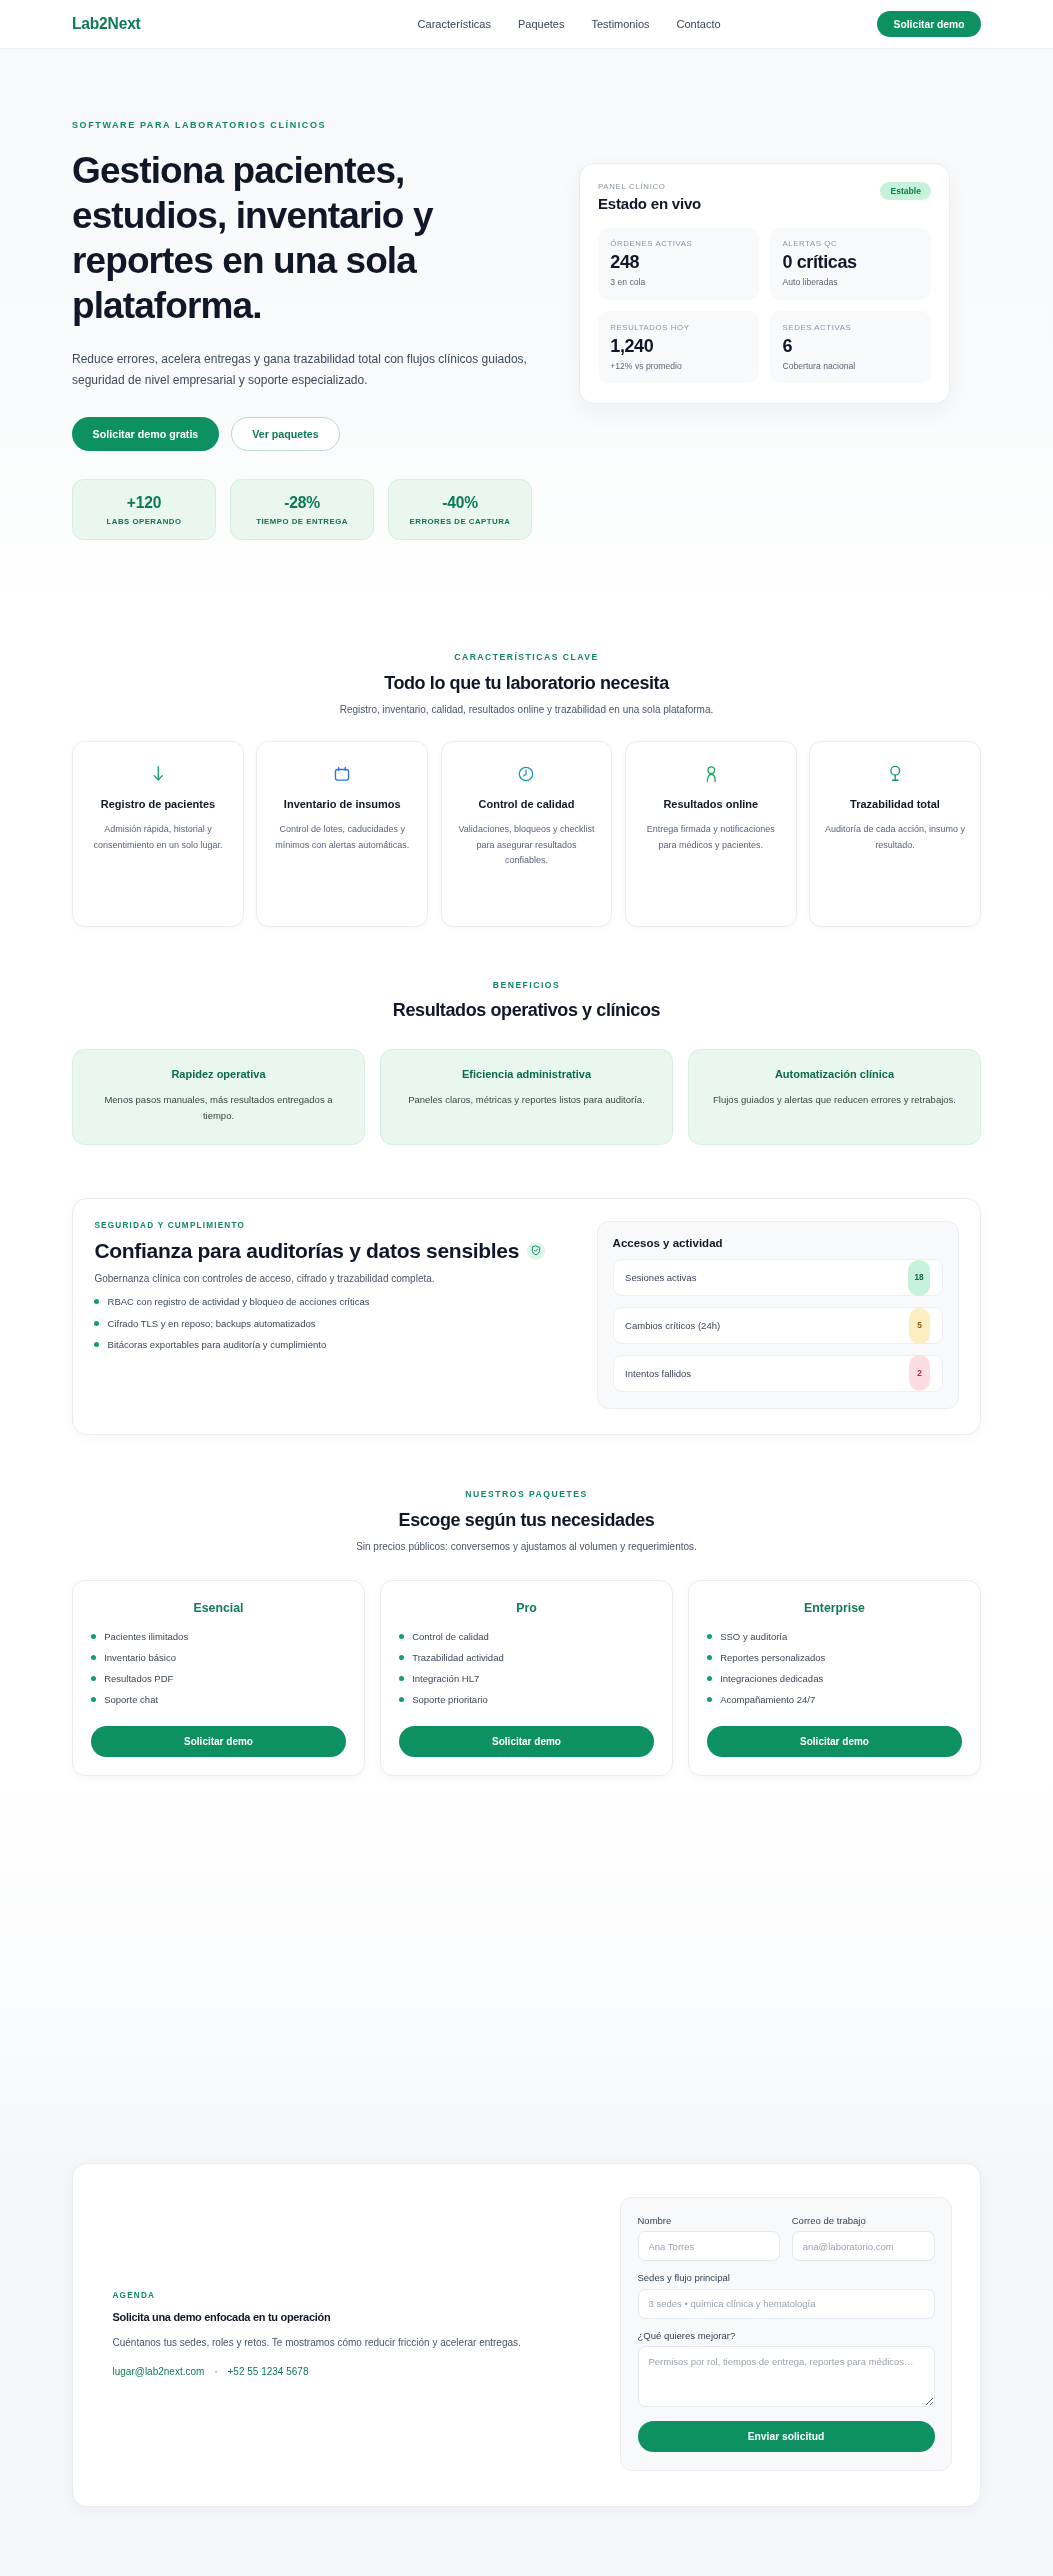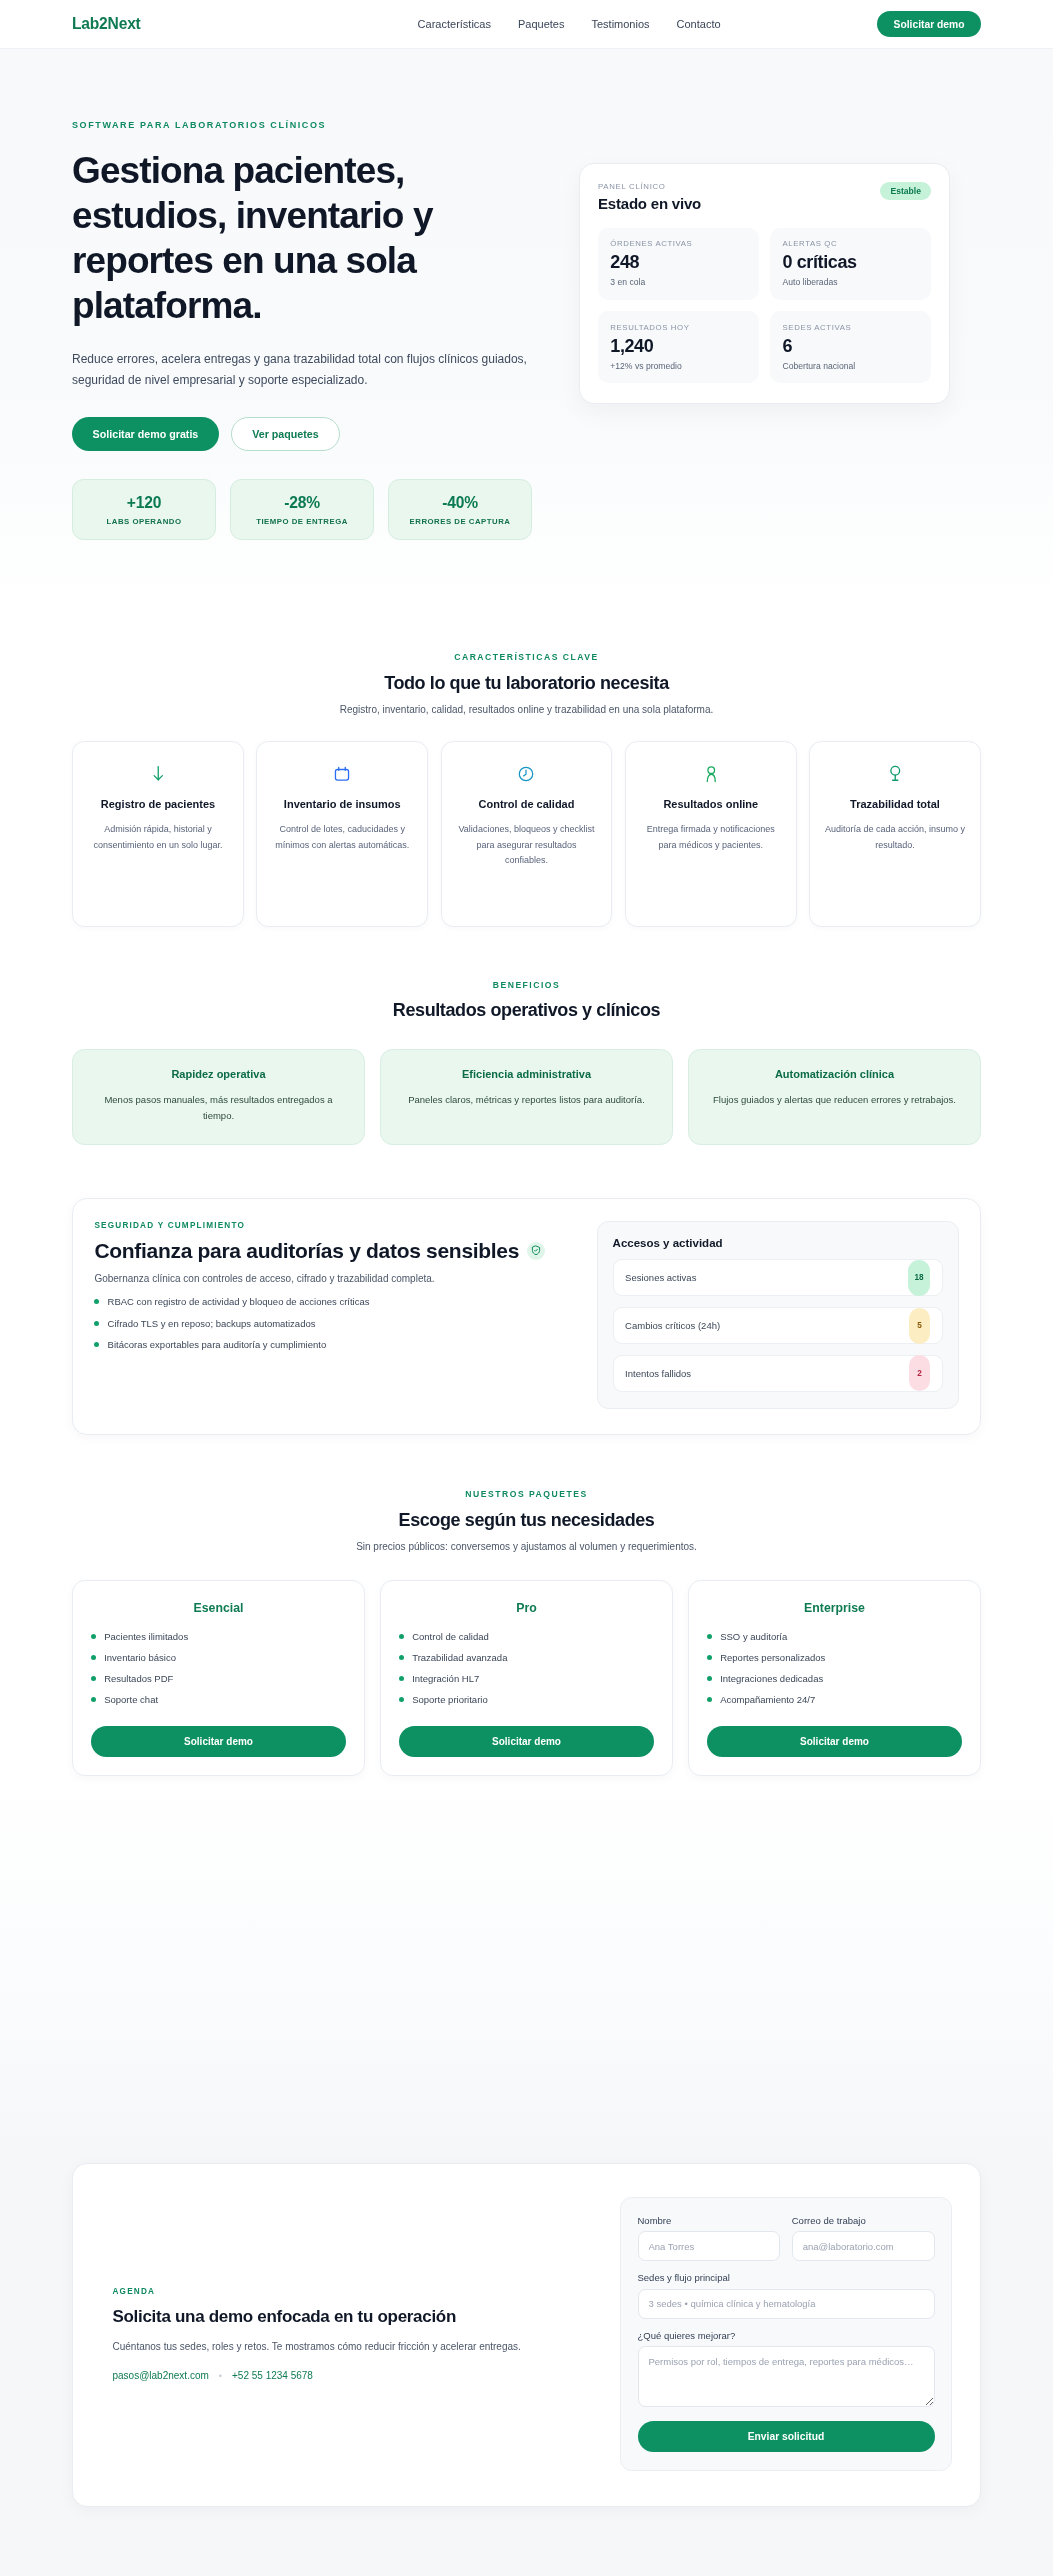--- a/index.html
+++ b/index.html
@@ -402,21 +402,21 @@
     padding: 33px 28px 35px 28px;
     display: flex;
     gap: 25px;
     align-items: center;
     box-shadow: 0 3.3px 15px rgba(15,23,42,0.04);
   }
   .contact-left { flex: 1; padding-left: 11.5px; }
   .contact-left .eyebrow { font-size: 8.2px; letter-spacing: 1.2px; }
   .contact-h2 {
     margin-top: 10.7px;
-    font-size: 17px;
+    font-size: 11px;
     font-weight: 700;
     color: #101828;
     letter-spacing: -0.3px;
   }
   .contact-p {
     margin-top: 11.5px;
     font-size: 10px;
     line-height: 1.7;
     color: #4b5668;
     max-width: 412px;
@@ -722,21 +722,21 @@
 
     <div class="price-card">
       <div class="price-name">Pro</div>
       <ul class="price-list">
         <li>
             <span class="dot"></span>
             <span>Control de calidad</span>
           </li>
         <li>
             <span class="dot"></span>
-            <span>Trazabilidad avanzada</span>
+            <span>Trazabilidad actividad</span>
           </li>
         <li>
             <span class="dot"></span>
             <span>Integración HL7</span>
           </li>
         <li>
             <span class="dot"></span>
             <span>Soporte prioritario</span>
           </li>
       </ul>
@@ -771,21 +771,21 @@
 
 <div class="spacer"></div>
 
 <section class="contact-wrap">
   <div class="contact">
     <div class="contact-left">
       <div class="eyebrow">AGENDA</div>
       <h2 class="contact-h2">Solicita una demo enfocada en tu operación</h2>
       <p class="contact-p">Cuéntanos tus sedes, roles y retos. Te mostramos cómo reducir fricción y acelerar entregas.</p>
       <div class="contact-links">
-        <a class="contact-link" href="#">pasos@lab2next.com</a>
+        <a class="contact-link" href="#">lugar@lab2next.com</a>
         <span class="sep">•</span>
         <a class="contact-link" href="#">+52 55 1234 5678</a>
       </div>
     </div>
 
     <div class="form-card">
       <div class="field-row">
         <div class="field">
           <label class="field-label">Nombre</label>
           <input class="field-input" type="text" placeholder="Ana Torres" style="">

